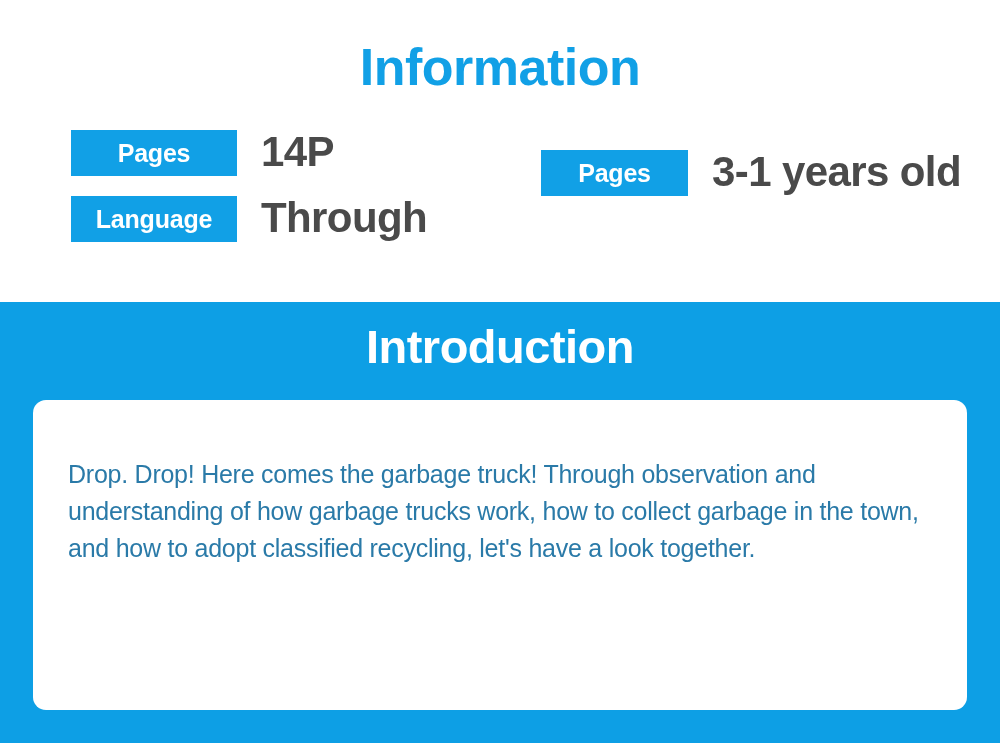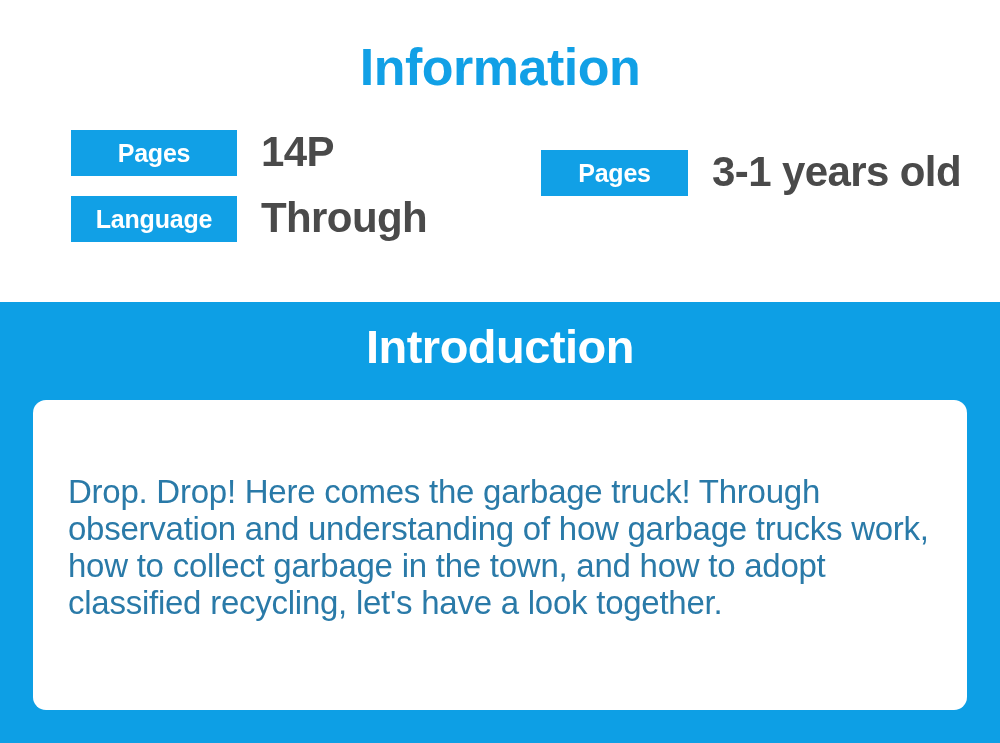--- a/index.html
+++ b/index.html
@@ -109,24 +109,24 @@
     top: 98px;
     width: 934px;
     height: 310px;
     background: #ffffff;
     border-radius: 13px;
   }
 
   .intro-text {
     position: absolute;
     left: 35px;
-    top: 73px;
+    top: 56px;
     width: 872px;
     color: #2A7AA8;
-    font-size: 33px;
+    font-size: 25px;
     line-height: 37px;
     font-weight: normal;
     letter-spacing: -0.25px;
   }
 </style>
 </head>
 <body>
 
 <section class="info-section">
 

